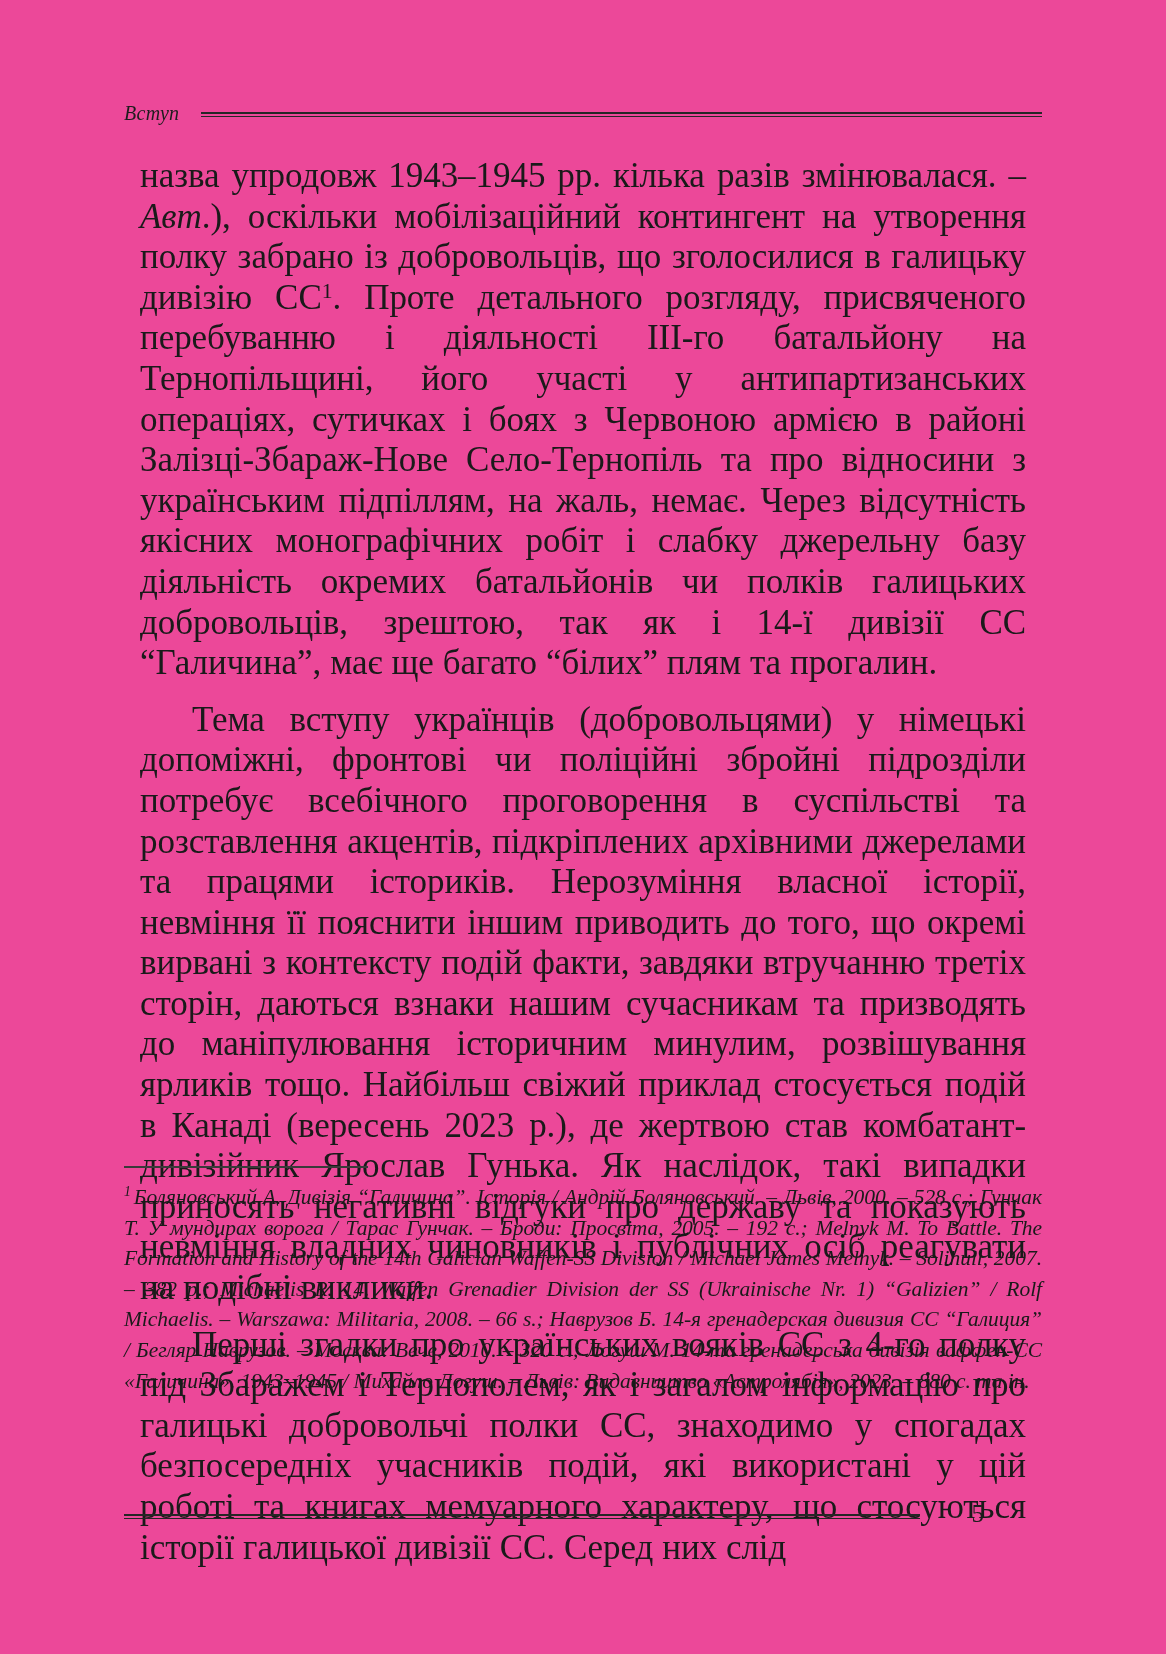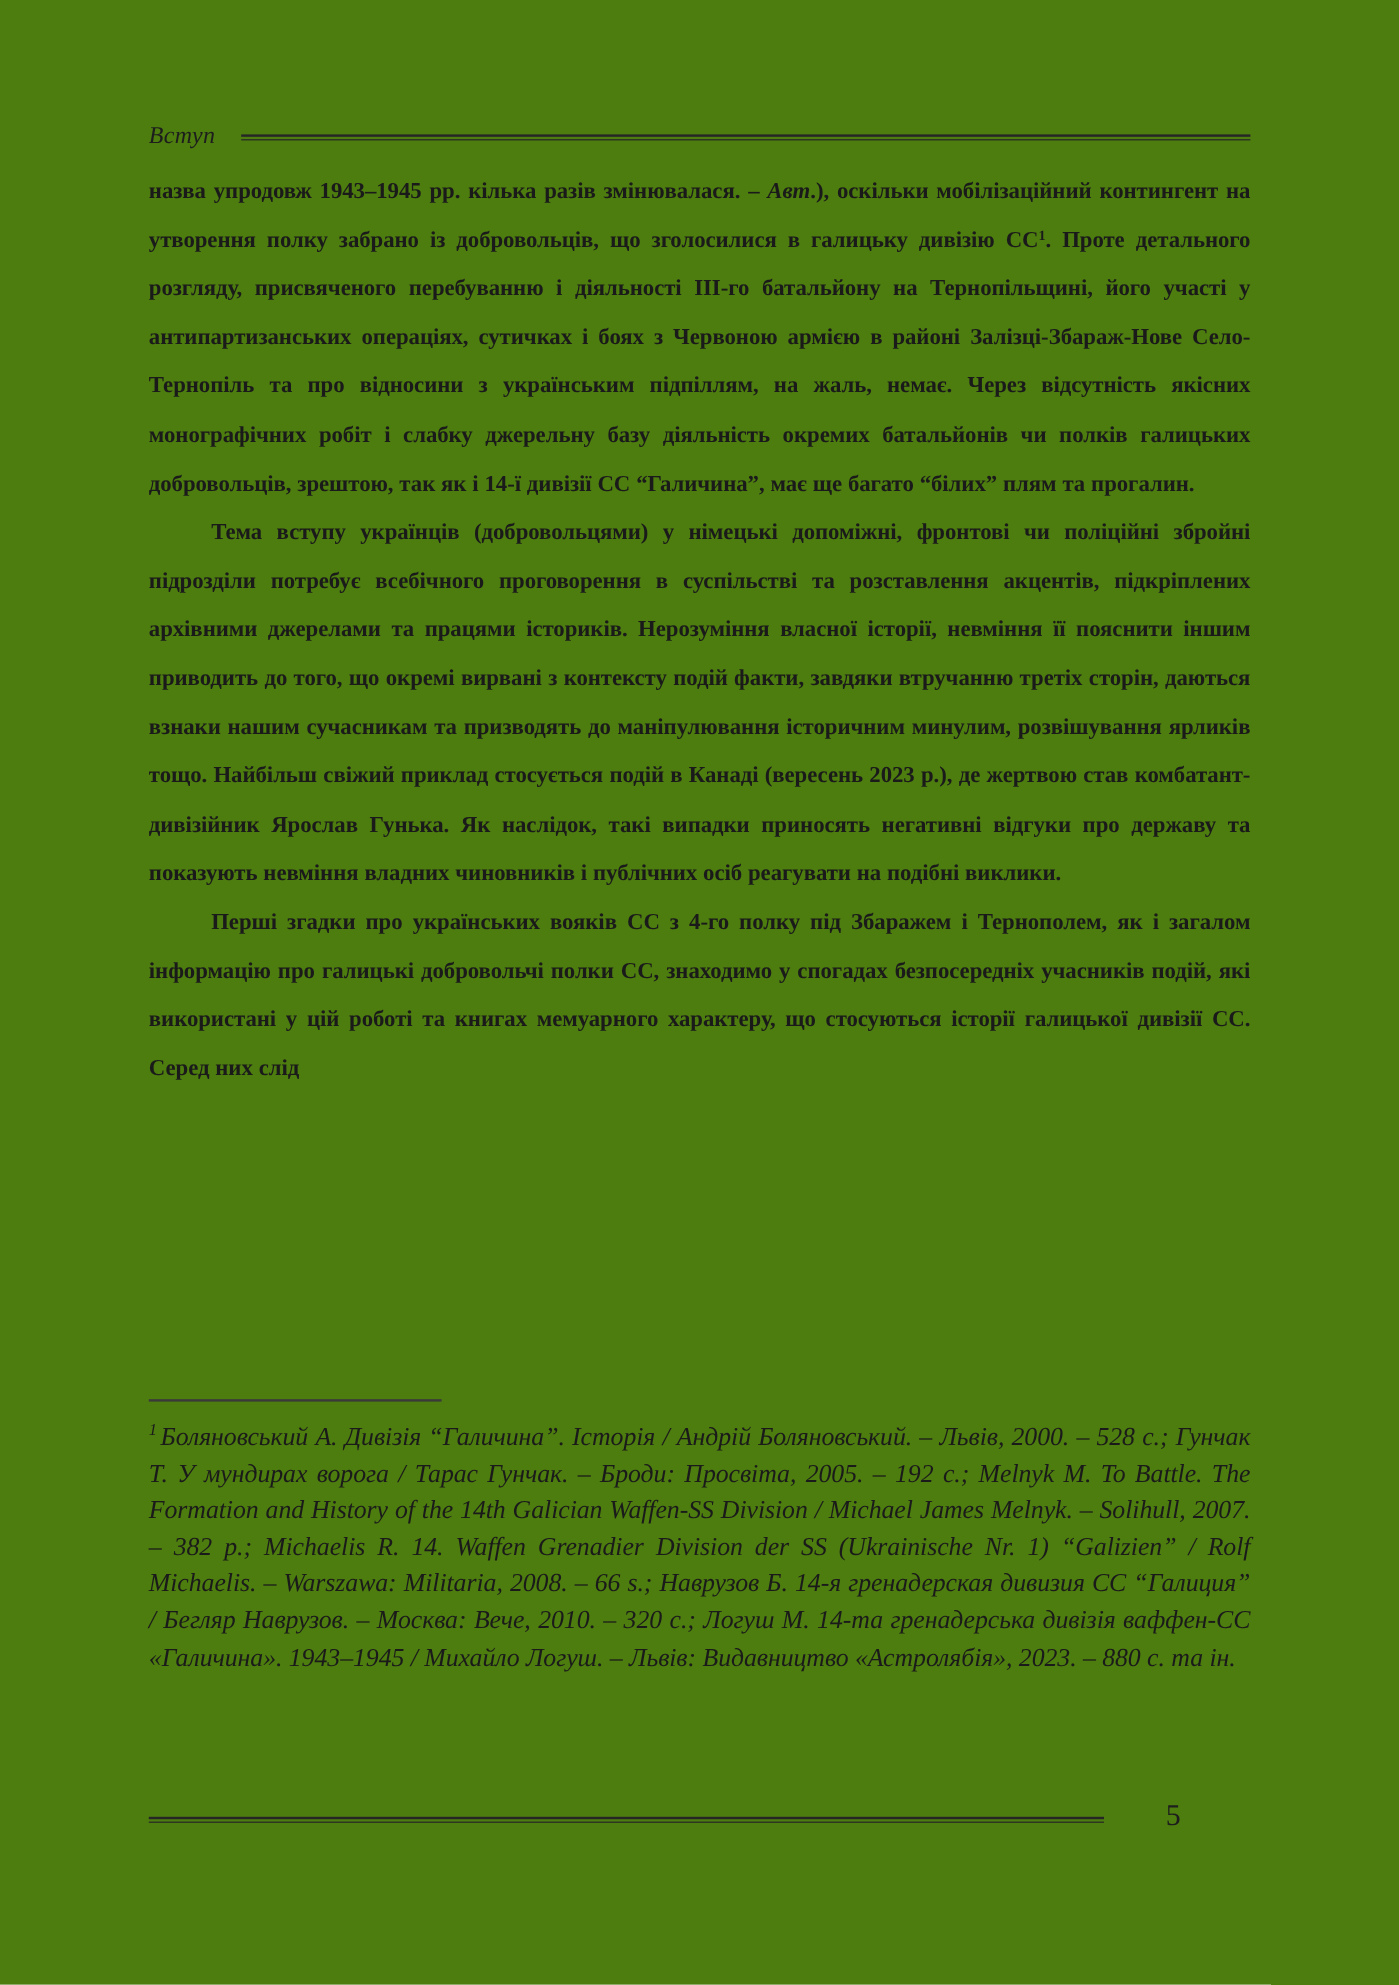--- a/index.html
+++ b/index.html
@@ -46,30 +46,29 @@
   }
 
   
   .body-col {
     position: absolute;
     left: 124px;
     top: 140px;
     width: 918px;
   }
   p.para {
-    margin: 0;
-    font-size: 19px;
+    margin: 16px;
+    font-size: 35px;
     line-height: 40.6px;
     text-align: justify;
     text-justify: inter-word;
     hyphens: manual;
     -webkit-hyphens: manual;
     letter-spacing: -0.05px;
     word-spacing: 0.2px;
-    font-weight: bold;
   }
   p.para.indent {
     text-indent: 52px;
   }
   p.para em {
     font-style: italic;
   }
   sup.fn-ref {
     font-size: 0.62em;
     vertical-align: 0.52em;
@@ -129,21 +128,21 @@
     text-align: right;
     font-size: 25px;
     color: #1d1d1d;
     padding-bottom: 4px;
     padding-right: 58px;
   }
 </style>
 </head>
 <body>
 
-<div class="page" style="background: #4d7c0f; color: rgb(26, 26, 26);">
+<div class="page" style="background: #ec4899; color: rgb(26, 26, 26);">
 
   <div class="running-head">
     <span class="running-head-label">Вступ</span>
     <span class="head-rule"></span>
   </div>
 
   <div class="body-col">
     <div id="paragraphs">
         <p class="para"><span>назва упродовж 1943–1945 рр. кілька разів змінювалася. – </span><em>Авт</em><span>.), оскільки мобілізаційний контингент на утворення полку забрано із добровольців, що зголосилися в галицьку дивізію СС</span><sup class="fn-ref">1</sup><span>. Проте детального розгляду, присвяченого перебуванню і діяльності ІІІ-го батальйону на Тернопільщині, його участі у антипартизанських операціях, сутичках і боях з Червоною армією в районі Залізці-Збараж-Нове Село-Тернопіль та про відносини з українським підпіллям, на жаль, немає. Через відсутність якісних монографічних робіт і слабку джерельну базу діяльність окремих батальйонів чи полків галицьких добровольців, зрештою, так як і 14-ї дивізії СС “Галичина”, має ще багато “білих” плям та прогалин.</span></p>
         <p class="para indent"><span>Тема вступу українців (добровольцями) у німецькі допоміжні, фронтові чи поліційні збройні підрозділи потребує всебічного проговорення в суспільстві та розставлення акцентів, підкріплених архівними джерелами та працями істориків. Нерозуміння власної історії, невміння її пояснити іншим приводить до того, що окремі вирвані з контексту подій факти, завдяки втручанню третіх сторін, даються взнаки нашим сучасникам та призводять до маніпулювання історичним минулим, розвішування ярликів тощо. Найбільш свіжий приклад стосується подій в Канаді (вересень 2023 р.), де жертвою став комбатант-дивізійник Ярослав Гунька. Як наслідок, такі випадки приносять негативні відгуки про державу та показують невміння владних чиновників і публічних осіб реагувати на подібні виклики.</span></p>

